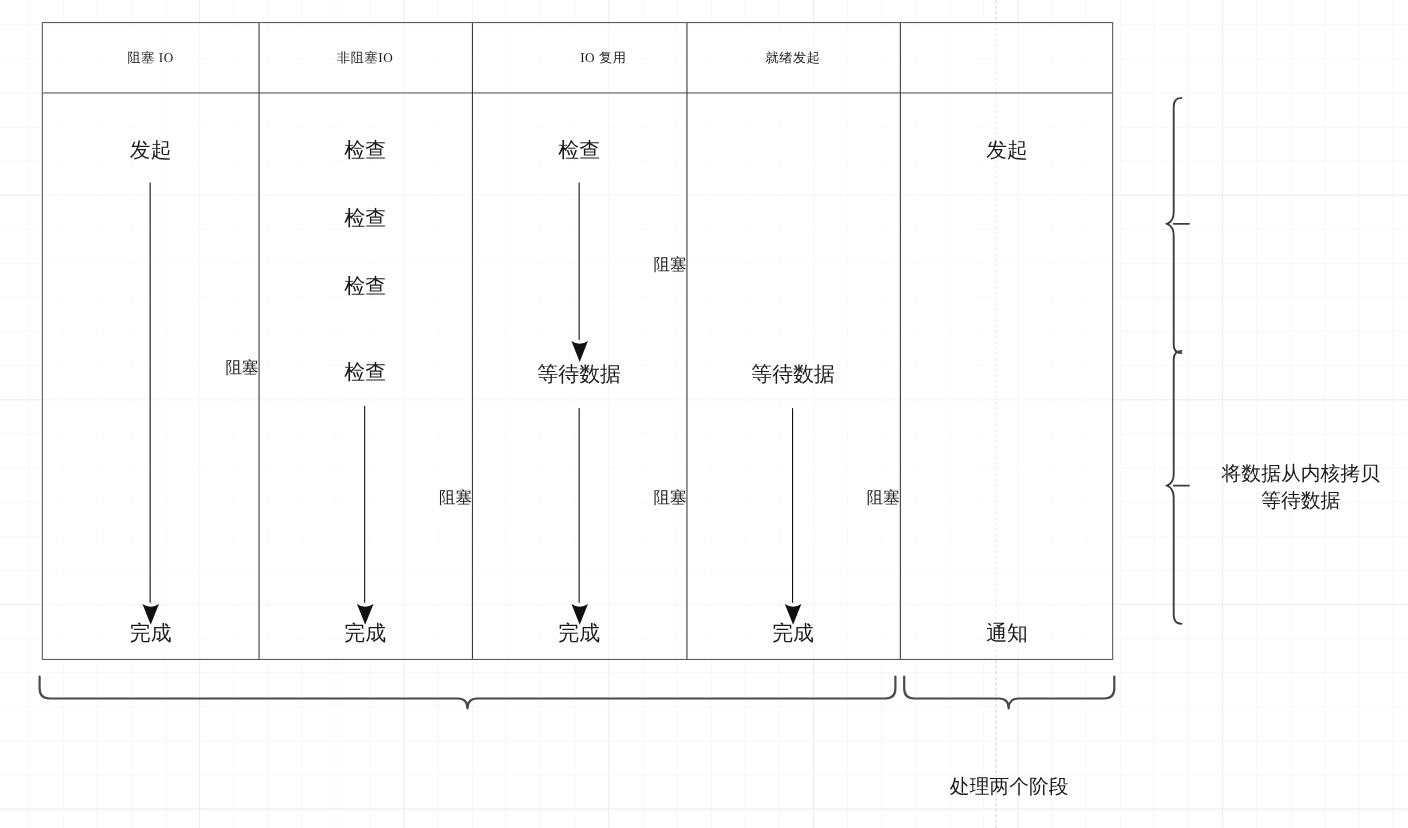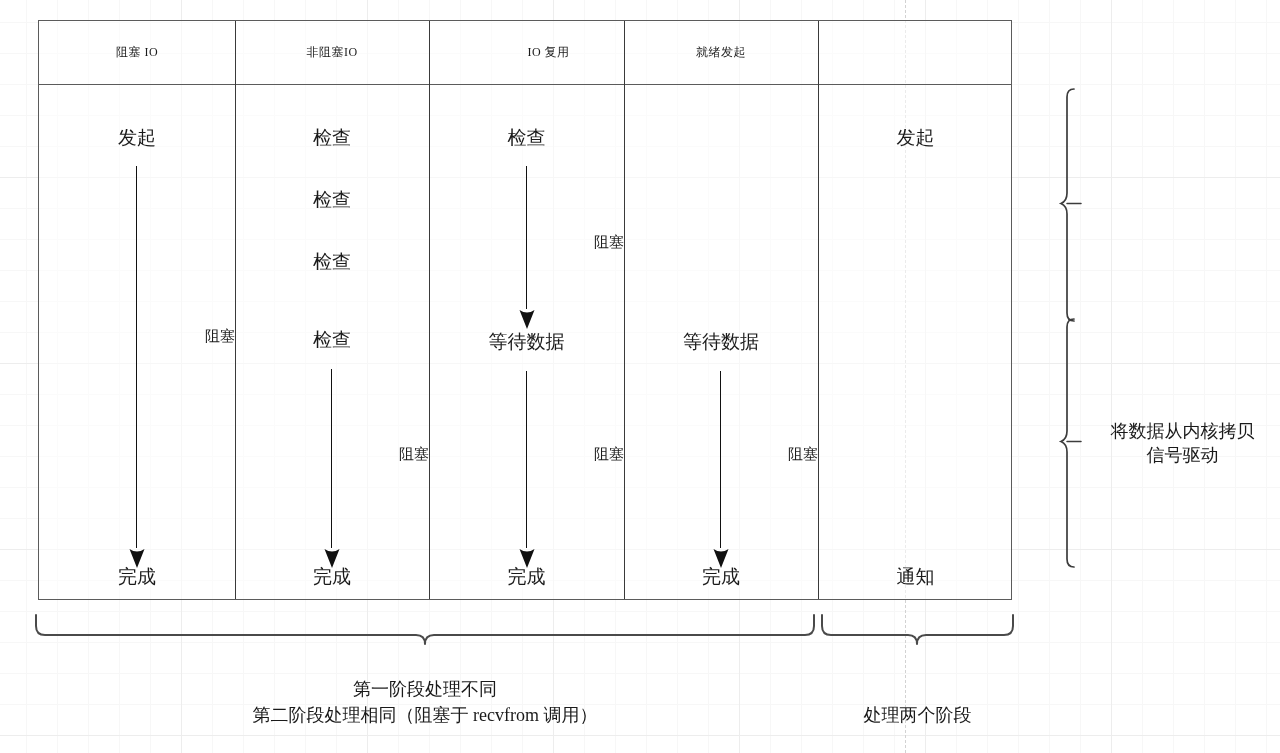--- a/index.html
+++ b/index.html
@@ -185,29 +185,27 @@
     </svg>
   </div>
 
   <div class="brace" style="position:absolute;left:1060px;top:318px;">
     <svg width="24" height="250" viewBox="0 0 24 250">
       <path d="M14 1 Q7 1 7 9 L7 113 Q7 121 1 123.5 Q7 126 7 134 L7 241 Q7 249 14 249" fill="none" stroke="#3c3c3c" stroke-width="1.7" stroke-linecap="round"></path>
       <path d="M7 123.5 L21 123.5" fill="none" stroke="#3c3c3c" stroke-width="1.5" stroke-linecap="round"></path>
     </svg>
   </div>
   <div class="side-lbl" style="left:1090px;top:443px;width:185px;white-space:pre-line;">将数据从内核拷贝
-信号驱动</div>
+等待数据</div>
 
   <div class="brace" style="position:absolute;left:35px;top:614px;">
     <svg width="780" height="32" viewBox="0 0 780 32">
       <path d="M1 1 L1 12 Q1 21 10 21 L381 21 Q390 21 390 30 Q390 21 399 21 L770 21 Q779 21 779 12 L779 1" fill="none" stroke="#4a4a4a" stroke-width="2" stroke-linecap="round" stroke-linejoin="round"></path>
     </svg>
   </div>
-  <div class="bottom-lbl" style="left:35px;top:676px;width:780px;white-space:pre-line;">第一阶段处理不同
-第二阶段处理相同（阻塞于 recvfrom 调用）</div>
 
   <div class="brace" style="position:absolute;left:821px;top:614px;">
     <svg width="193" height="32" viewBox="0 0 193 32">
       <path d="M1 1 L1 12 Q1 21 10 21 L87 21 Q96 21 96 30 Q96 21 105 21 L183 21 Q192 21 192 12 L192 1" fill="none" stroke="#4a4a4a" stroke-width="2" stroke-linecap="round" stroke-linejoin="round"></path>
     </svg>
   </div>
   <div class="bottom-lbl" style="left:821px;top:702px;width:193px;">处理两个阶段</div>
 
 </div>
 

